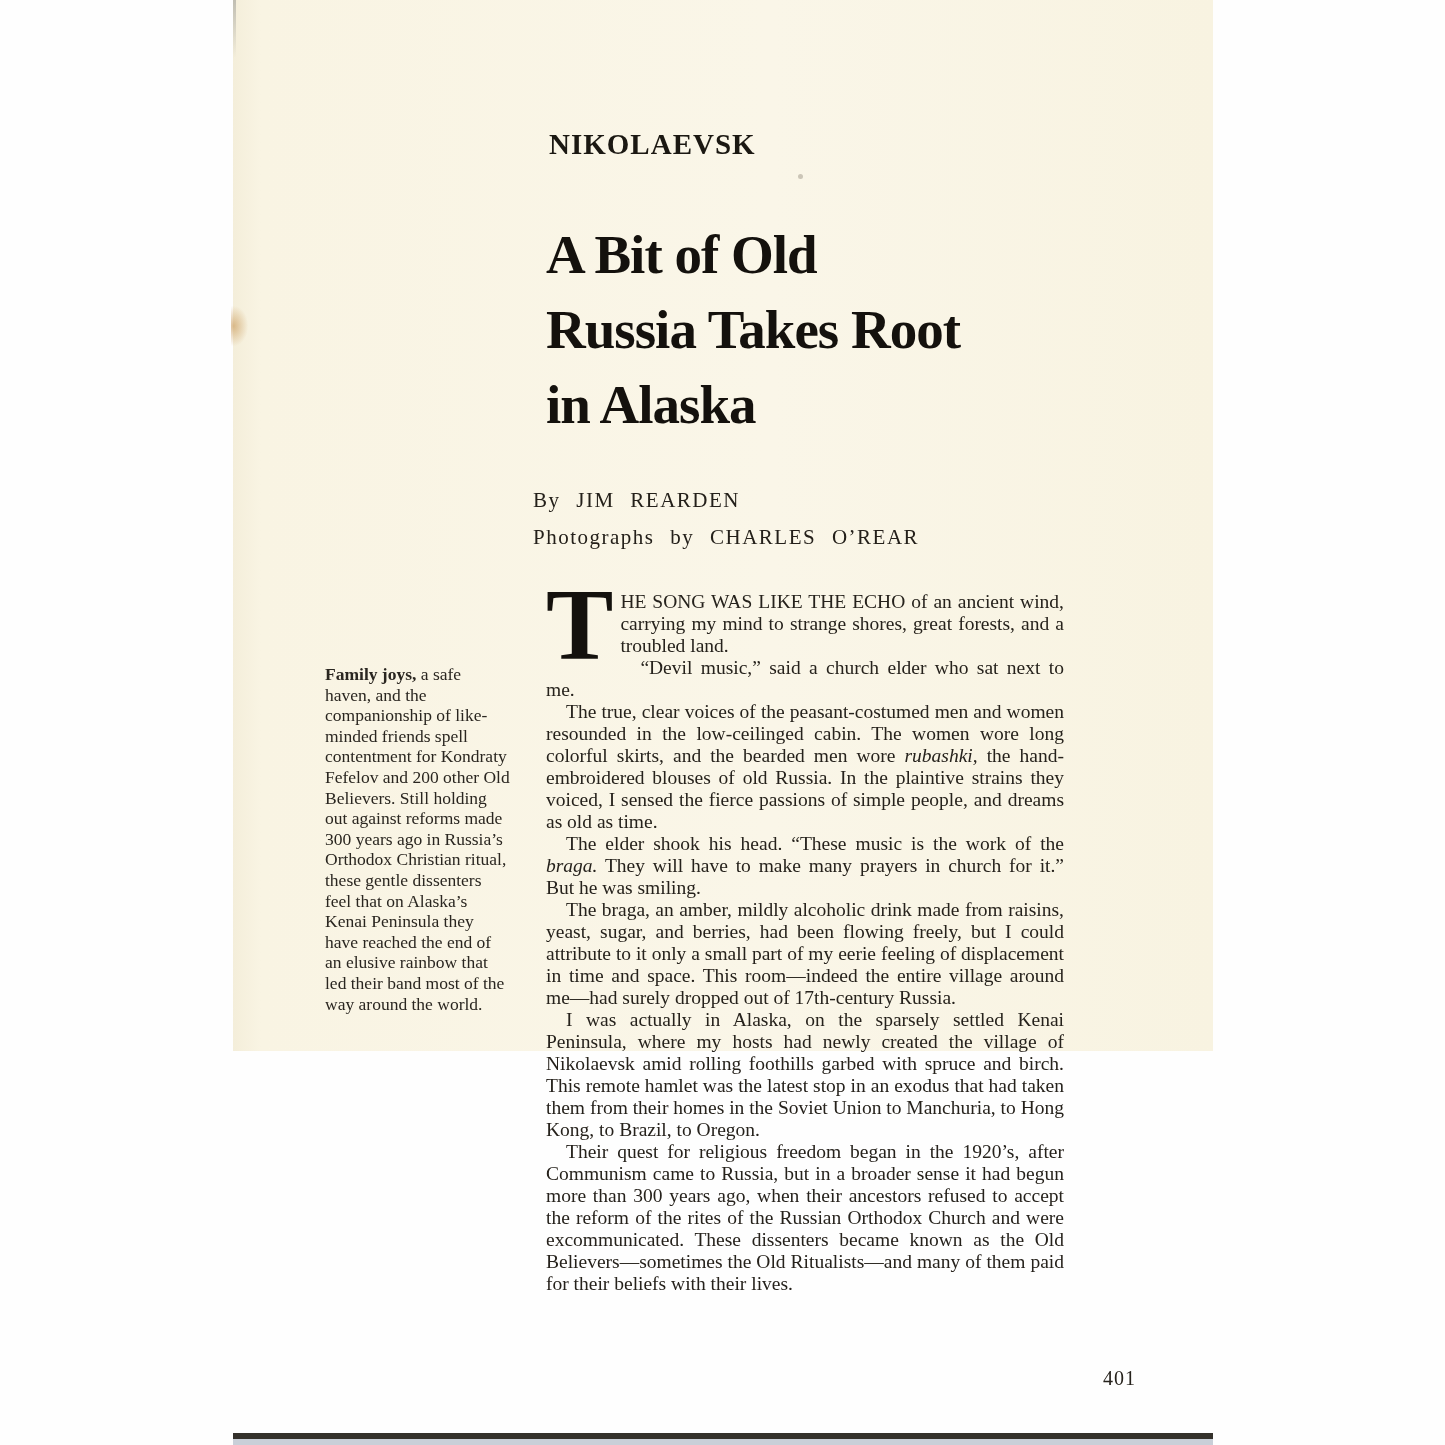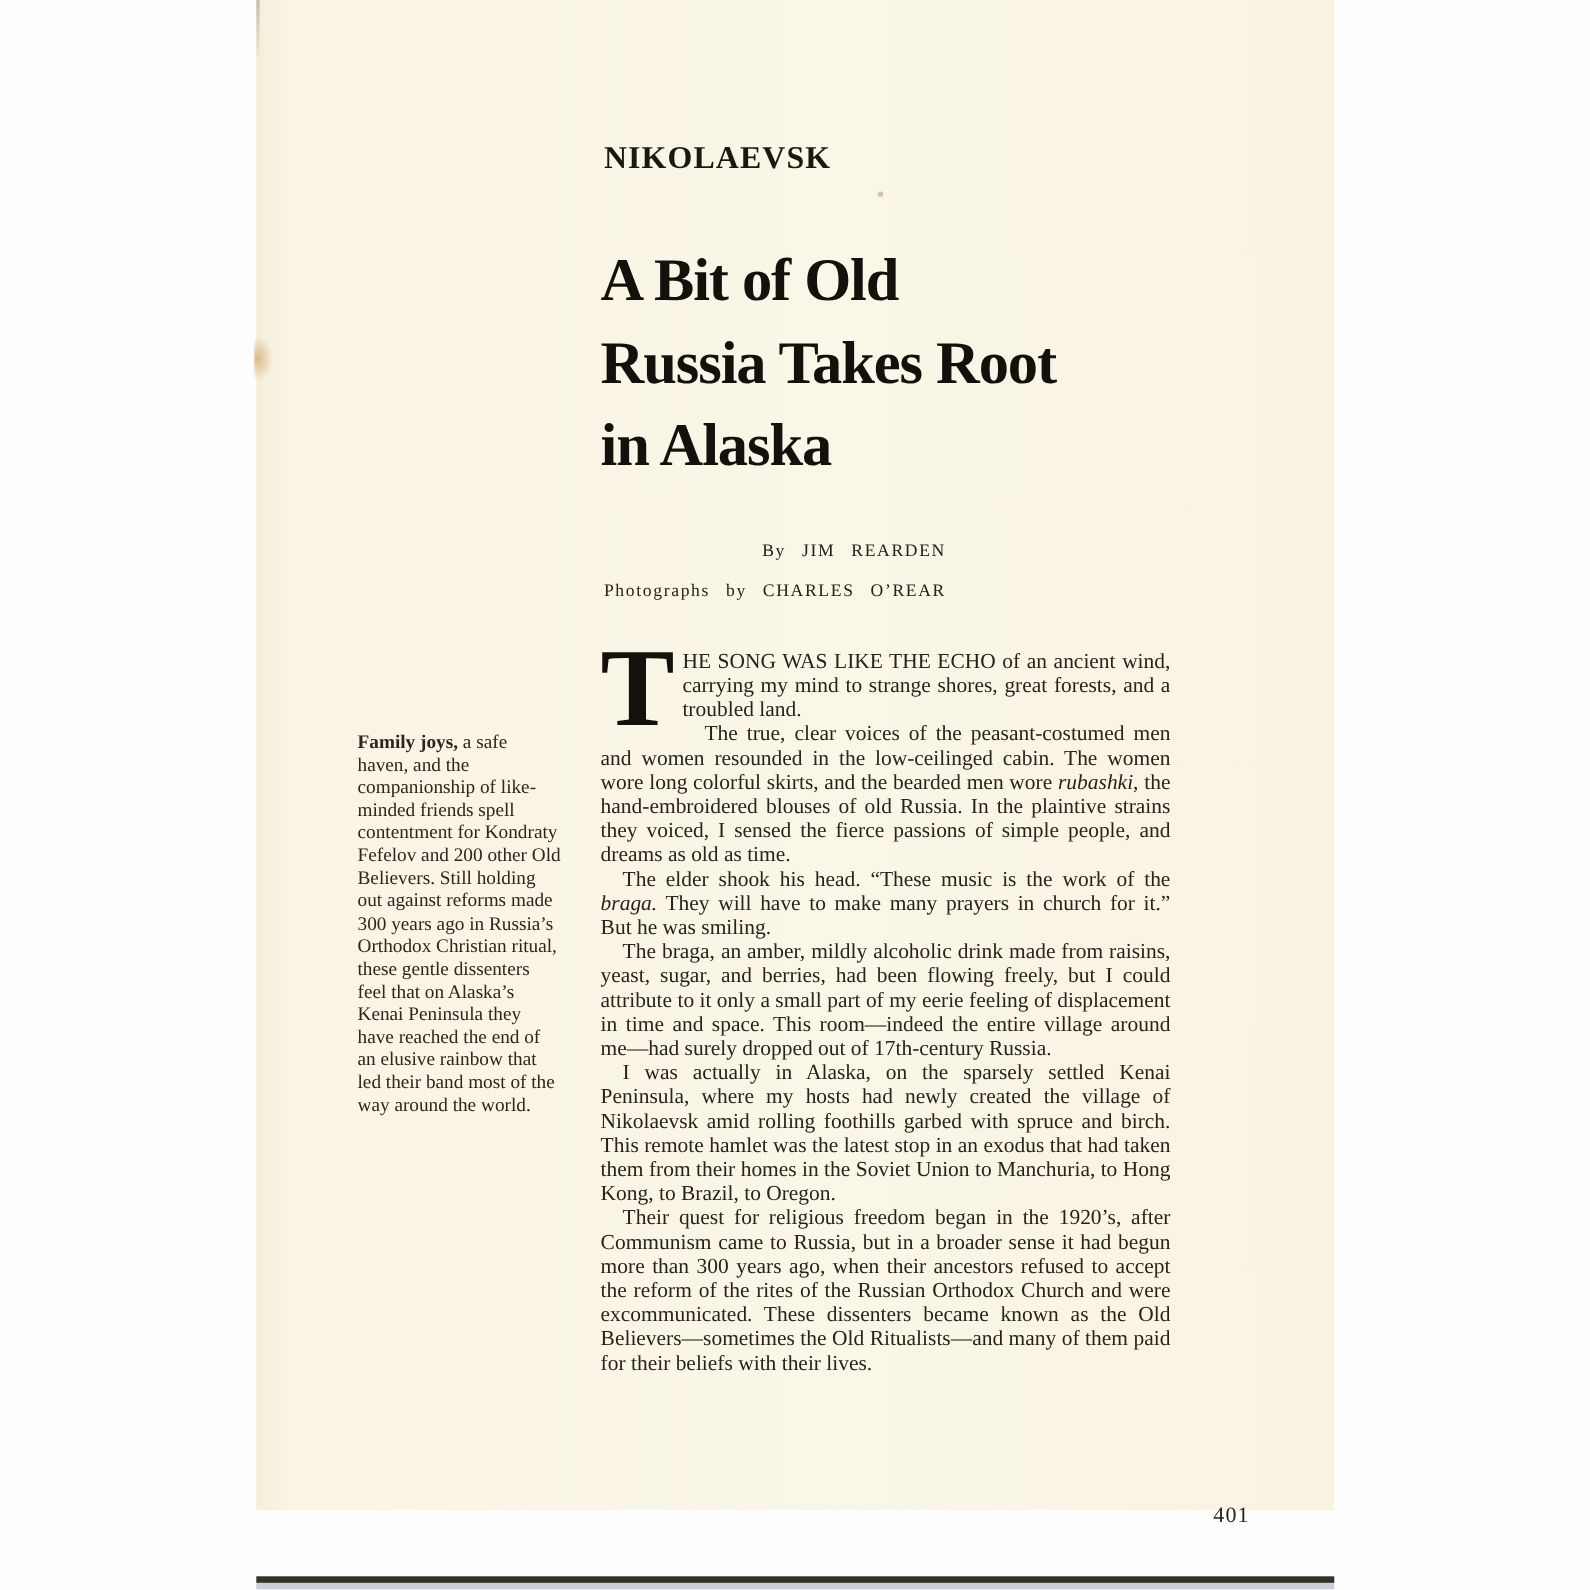--- a/index.html
+++ b/index.html
@@ -1,34 +1,34 @@
 <!DOCTYPE html>
 <html style="--paper: #f9f4e3; --ink: #221e18; --scan_bed: #fefefe; --page_edge: #34312b;"><head>
 <meta charset="utf-8">
 <style>
   html,body{margin:0;padding:0;}
   .canvas{position:relative;width:1445px;height:1445px;background:var(--scan_bed,#fefefe);
           overflow:hidden;font-family:"Liberation Serif","DejaVu Serif",serif;color:var(--ink,#221e18);}
-  .page{position:absolute;left:233px;top:0;width:980px;height:1373px;
+  .page{position:absolute;left:233px;top:0;width:980px;height:1051px;
         background:linear-gradient(90deg,#f4eeda 0px,#f9f4e3 28px,#faf6e8 55%,#f8f3e1 100%);}
   .crease{position:absolute;left:0;top:0;width:3px;height:58px;
           background:linear-gradient(180deg,rgba(150,150,145,.55),rgba(150,150,145,0));}
   .smudge{position:absolute;left:-2px;top:306px;width:17px;height:40px;
           background:radial-gradient(ellipse at 15% 50%,rgba(203,156,92,.65),rgba(203,156,92,0) 72%);}
   .speck{position:absolute;left:565px;top:174px;width:5px;height:5px;border-radius:50%;
          background:rgba(130,120,105,.38);}
   .edge-line{position:absolute;left:0;top:1433px;width:100%;height:6px;background:#34312b;}
   .edge-under{position:absolute;left:0;top:1439px;width:100%;height:6px;background:#c9cfd8;}
 
   .kicker{position:absolute;left:316px;top:128px;font-size:29px;font-weight:bold;
           letter-spacing:1px;color:#1b1812;}
   .title{position:absolute;left:313px;top:217px;font-size:55px;line-height:75px;
          font-weight:bold;letter-spacing:-1px;color:#14110d;}
-  .byline{position:absolute;left:316px;top:482px;font-size:16px;line-height:37px;
-          letter-spacing:1.5px;word-spacing:9px;color:#24201a;text-align:right;}
+  .byline{position:absolute;left:300px;top:482px;font-size:21px;line-height:37px;
+          letter-spacing:1.5px;word-spacing:9px;color:#24201a;}
   .article{position:absolute;left:313px;top:591px;width:518px;font-size:19.5px;
            line-height:22px;text-align:justify;color:#26221c;}
   .body-para{margin:0;}
   .body-para.indent{text-indent:20px;}
   .dropcap{float:left;font-size:101px;line-height:66px;height:66px;margin:1px 7px 0 0;
            font-weight:bold;color:#14110d;}
   .caption{position:absolute;left:92px;top:652px;width:186px;font-size:17.5px;
            line-height:20.6px;color:#2a2620;margin-top:12px;}
   .i{font-style:italic;}
   .b{font-weight:bold;}
@@ -53,20 +53,21 @@
 
     <div class="byline">
       <div>By JIM REARDEN</div>
       <div>Photographs by CHARLES O’REAR</div>
     </div>
 
     <div class="caption"><span class="b">Family joys,</span><span> a safe haven, and the companionship of like-minded friends spell contentment for Kondraty Fefelov and 200 other Old Believers. Still holding out against reforms made 300 years ago in Russia’s Orthodox Christian ritual, these gentle dissenters feel that on Alaska’s Kenai Peninsula they have reached the end of an elusive rainbow that led their band most of the way around the world.</span></div>
 
     <div class="article">
         <p class="body-para"><span class="dropcap">T</span><span>HE SONG WAS LIKE THE ECHO of an ancient wind, carrying my mind to strange shores, great forests, and a troubled land.</span></p>
+        <p class="body-para indent"><span>“Devil music,” said a church elder who sat next to me.</span></p>
         <p class="body-para indent"><span>The true, clear voices of the peasant-costumed men and women resounded in the low-ceilinged cabin. The women wore long colorful skirts, and the bearded men wore </span><span class="i">rubashki,</span><span> the hand-embroidered blouses of old Russia. In the plaintive strains they voiced, I sensed the fierce passions of simple people, and dreams as old as time.</span></p>
         <p class="body-para indent"><span>The elder shook his head. “These music is the work of the </span><span class="i">braga.</span><span> They will have to make many prayers in church for it.” But he was smiling.</span></p>
         <p class="body-para indent"><span>The braga, an amber, mildly alcoholic drink made from raisins, yeast, sugar, and berries, had been flowing freely, but I could attribute to it only a small part of my eerie feeling of displacement in time and space. This room—indeed the entire village around me—had surely dropped out of 17th-century Russia.</span></p>
         <p class="body-para indent"><span>I was actually in Alaska, on the sparsely settled Kenai Peninsula, where my hosts had newly created the village of Nikolaevsk amid rolling foothills garbed with spruce and birch. This remote hamlet was the latest stop in an exodus that had taken them from their homes in the Soviet Union to Manchuria, to Hong Kong, to Brazil, to Oregon.</span></p>
         <p class="body-para indent"><span>Their quest for religious freedom began in the 1920’s, after Communism came to Russia, but in a broader sense it had begun more than 300 years ago, when their ancestors refused to accept the reform of the rites of the Russian Orthodox Church and were excommunicated. These dissenters became known as the Old Believers—sometimes the Old Ritualists—and many of them paid for their beliefs with their lives.</span></p>
       </div>
 
     <div class="pageno">401</div>
 
     <div class="edge-line"></div>

